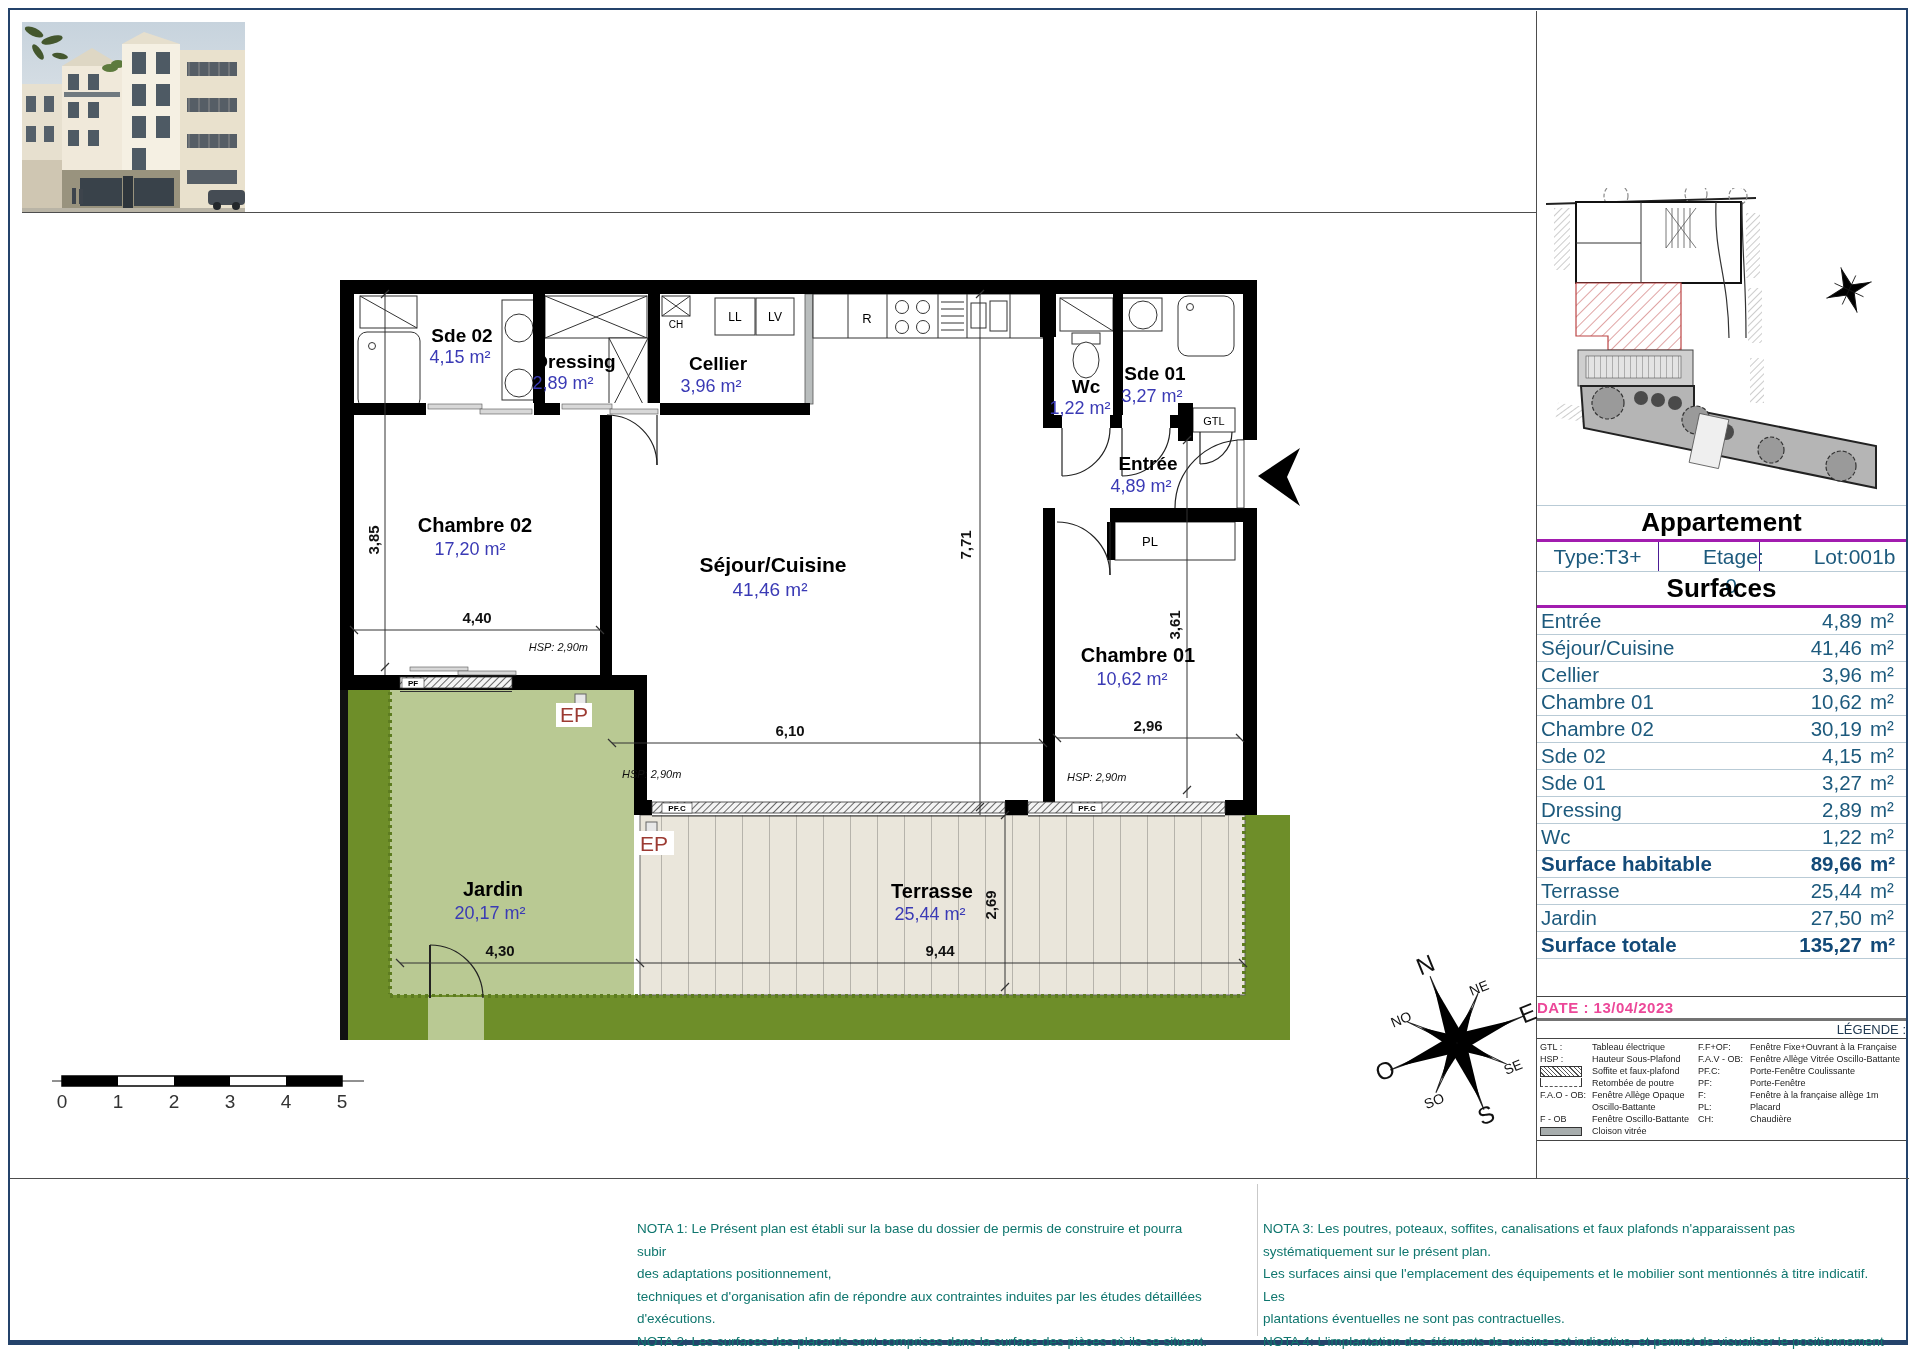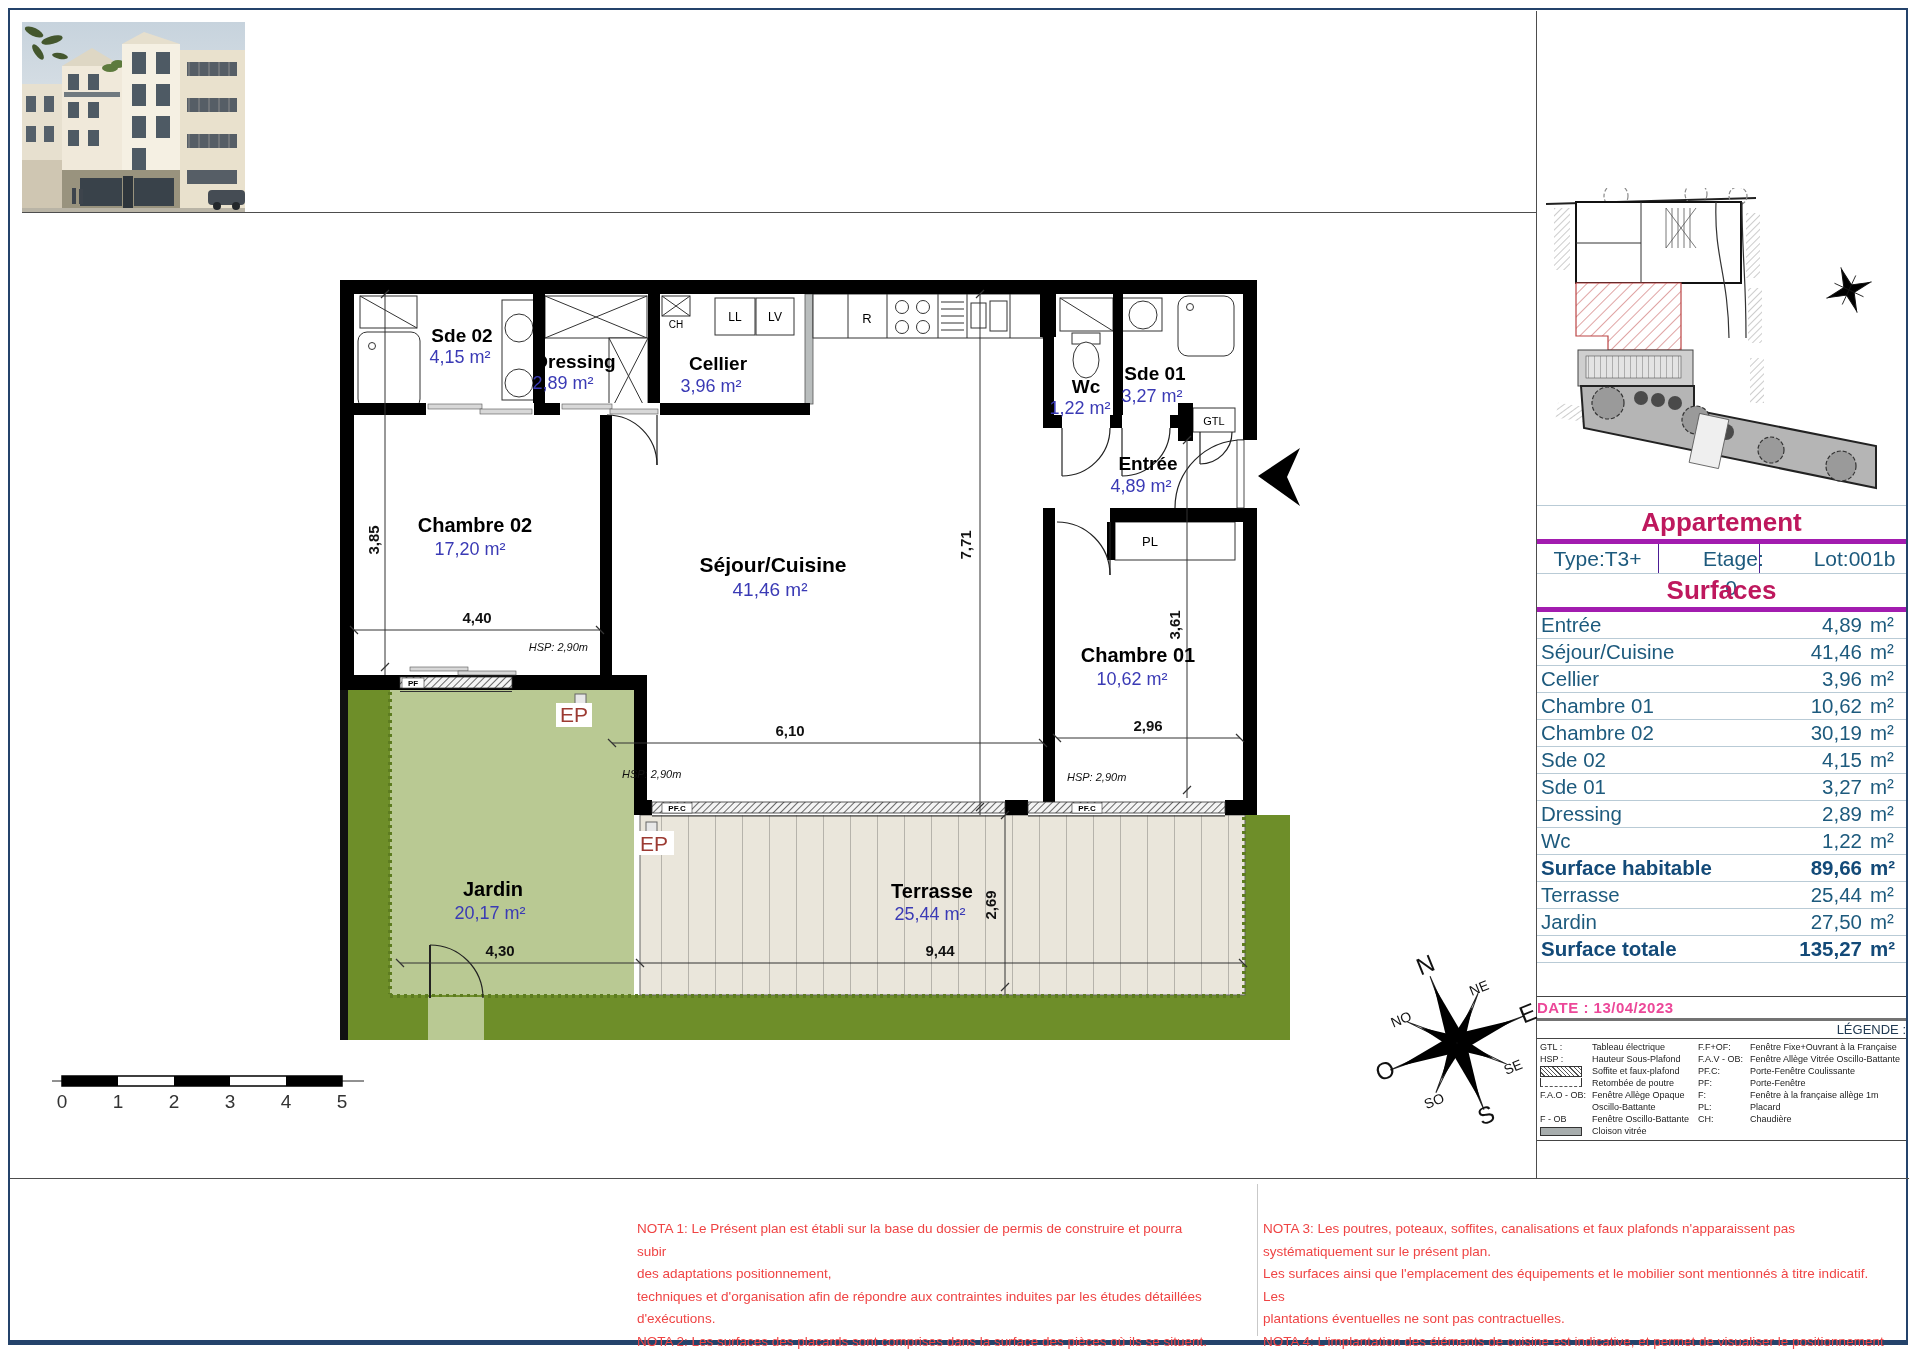--- a/index.html
+++ b/index.html
@@ -2,21 +2,21 @@
 <html><head>
 <meta charset="utf-8">
 <style>
   html,body{margin:0;padding:0;background:#fff;}
   body{width:1920px;height:1357px;position:relative;font-family:"Liberation Sans",sans-serif;overflow:hidden;}
   .abs{position:absolute;}
   .page-border{left:8px;top:8px;width:1900px;height:1337px;border:2px solid #24436b;border-bottom-width:5px;box-sizing:border-box;pointer-events:none;}
   .line{background:#4d4d4d;}
   
   .sb{left:1537px;top:505px;width:369px;color:#1d5a7d;box-sizing:border-box;border-top:1px solid #b9cbd6;}
-  .sb .title{height:33px;line-height:33px;text-align:center;font-size:26px;font-weight:bold;color:#be185d;border-bottom:5px solid #a21caf;}
+  .sb .title{height:33px;line-height:33px;text-align:center;font-size:26px;font-weight:bold;color:#000000;border-bottom:3px solid #a21caf;}
   .sb .meta{display:flex;height:29px;line-height:29px;font-size:21px;border-bottom:1px solid #b9cbd6;}
   .sb .meta div{text-align:center;box-sizing:border-box;}
   .sb .meta div + div{border-left:1px solid #4c1d95;padding-left:44px;}
   .sb .m1{width:121px;} .sb .m2{width:101px;} .sb .m3{width:146px;}
   .srow{display:flex;align-items:center;height:27px;border-bottom:1px solid #b9cbd6;font-size:20.5px;padding:0 3px 0 4px;box-sizing:border-box;}
   .srow .lbl{flex:0 0 auto;}
   .srow .num{flex:1;text-align:right;}
   .srow .unit{width:33px;text-align:left;margin-left:8px;}
   .srow.bold{font-weight:bold;color:#134a78;}
   
@@ -25,21 +25,21 @@
   .legendbox .legrow{height:17px;line-height:17px;text-align:right;font-size:13px;border-bottom:1px solid #444;color:#223a52;}
   .legendbody{display:flex;padding:2px 2px 3px 3px;}
   .lcol{width:158px;} .rcol{width:204px;}
   .lg{display:flex;height:12px;line-height:12px;font-size:9px;white-space:nowrap;}
   .lg .ab{flex:0 0 52px;} .rcol .lg .ab{flex:0 0 52px;}
   .lg .ds{flex:1;}
   .sw-hatch{display:inline-block;width:40px;height:9px;margin-top:1px;border:1px solid #333;background:repeating-linear-gradient(45deg,#fff 0 2px,#555 2px 3px);}
   .sw-beam{display:inline-block;width:40px;height:8px;margin-top:1px;border-left:1px solid #333;border-right:1px solid #333;border-bottom:1px dashed #555;}
   .sw-glass{display:inline-block;width:40px;height:7px;margin-top:2px;border:1px solid #333;background:#a7adad;}
   
-  .nota{top:1218px;font-size:13.5px;line-height:22.5px;color:#ef4444;}
+  .nota{top:1218px;font-size:13.5px;line-height:22.5px;color:#0f766e;}
   .nota-left{left:637px;width:578px;}
   .nota-right{left:1263px;width:625px;}
   svg text{font-family:"Liberation Sans",sans-serif;}
   .roomname{font-weight:bold;fill:#000;}
   .roomarea{fill:#3a3ab5;}
   .dimtxt{font-weight:bold;fill:#111;font-size:15px;}
   .hsp{font-style:italic;fill:#111;font-size:11px;}
   .smalllbl{fill:#000;}
 </style>
 </head>

